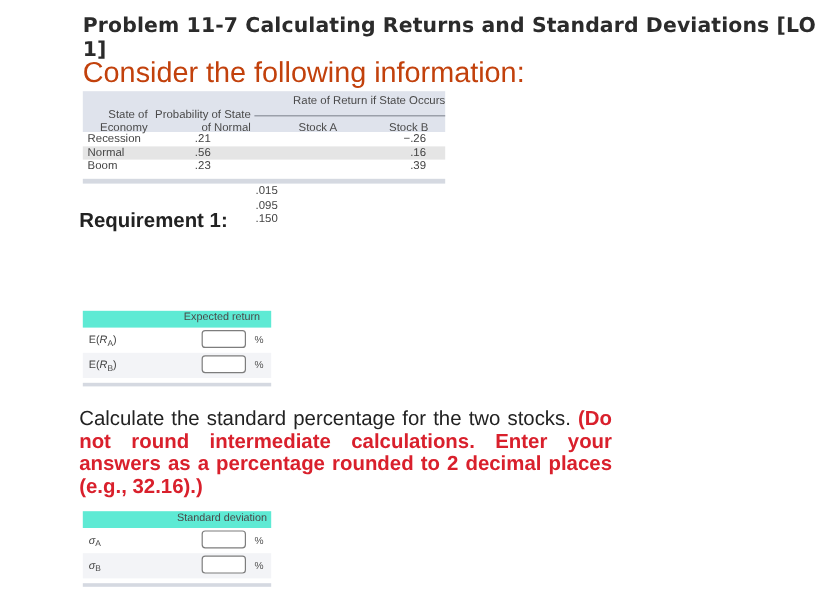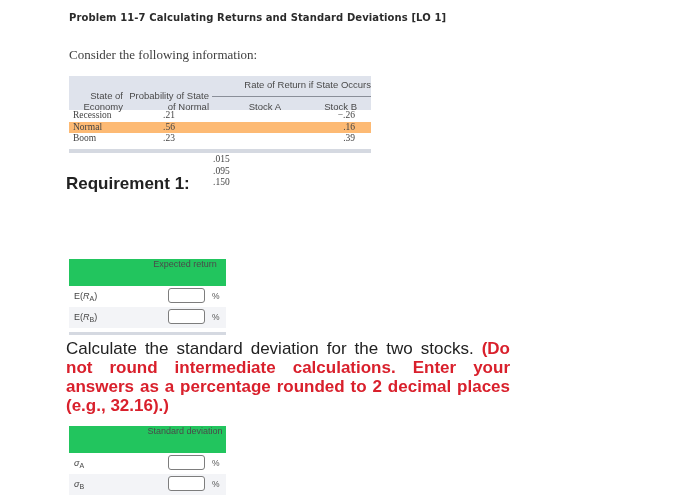--- a/index.html
+++ b/index.html
@@ -14,31 +14,30 @@
       overflow: hidden;
       font-family: "Liberation Sans", sans-serif;
       color: #222222;
     }
     .problem-title {
       position: absolute;
       left: 69px;
       top: 12px;
       font-family: "DejaVu Sans", sans-serif;
       font-weight: bold;
-      font-size: 10px;
+      font-size: 17px;
       color: #2b2b2b;
       letter-spacing: 0.1px;
     }
     .intro {
       position: absolute;
       left: 69px;
       top: 47px;
-      font-size: 13px;
-      color: #404040;
-      font-family: Liberation Serif, serif;
+      font-size: 24px;
+      color: #c2410c;
     }
     
     .data-table {
       position: absolute;
       left: 69px;
       top: 76px;
       width: 302px;
       font-size: 9.5px;
       color: #444444;
     }
@@ -64,25 +63,24 @@
       height: 1px;
       background: #8a8f99;
     }
     .dt-h.stka { left: 160px; top: 25px; width: 52px; }
     .dt-h.stkb { left: 226px; top: 25px; width: 62px; }
     .dt-row {
       position: relative;
       height: 11.5px;
       line-height: 11.5px;
     }
-    .dt-row.alt { background: #fdba74; }
+    .dt-row.alt { background: #e5e5e5; }
     .dt-cell {
       position: absolute;
       top: 0;
-      font-family: Liberation Serif, serif;
     }
     .dt-cell.state { left: 4px; }
     .dt-cell.prob { left: 60px; width: 80px; text-align: center; }
     .dt-cell.stka { left: 144px; width: 52px; text-align: left; margin-top: 44px; }
     .dt-cell.stkb { left: 226px; width: 60px; text-align: right; }
     .dt-footer {
       height: 4px;
       background: #d5d9e1;
       margin-top: 4px;
     }
@@ -111,22 +109,22 @@
     .req2 { top: 339px; }
     
     .ans-table {
       position: absolute;
       left: 69px;
       width: 157px;
       font-size: 9px;
       color: #555555;
     }
     .ans-header {
-      background: #22c55e;
-      height: 27px;
+      background: #5eead4;
+      height: 14px;
       line-height: 11px;
       position: relative;
     }
     .ans-header span {
       position: absolute;
       left: 76px;
       width: 80px;
       text-align: center;
       color: #4a4a4a;
     }
@@ -232,21 +230,21 @@
   <div class="ans-row alt">
     <span class="ans-label"><span>E(</span><i>R</i><sub>B</sub><span>)</span></span>
     <input class="ans-input" type="text" value="" style="">
     <span class="ans-unit">%</span>
   </div>
   <div class="ans-footer"></div>
 </div>
 
 <div class="req req2">
   <div class="req-body">
-    <span>Calculate the standard deviation for the two stocks.</span>
+    <span>Calculate the standard percentage for the two stocks.</span>
     <span class="red">(Do not round intermediate calculations. Enter your answers as a percentage rounded to 2 decimal places (e.g., 32.16).)</span>
   </div>
 </div>
 
 <div class="ans-table ans2">
   <div class="ans-header">
     <span>Standard deviation</span>
   </div>
   <div class="ans-row">
     <span class="ans-label"><i>σ</i><sub>A</sub></span>

